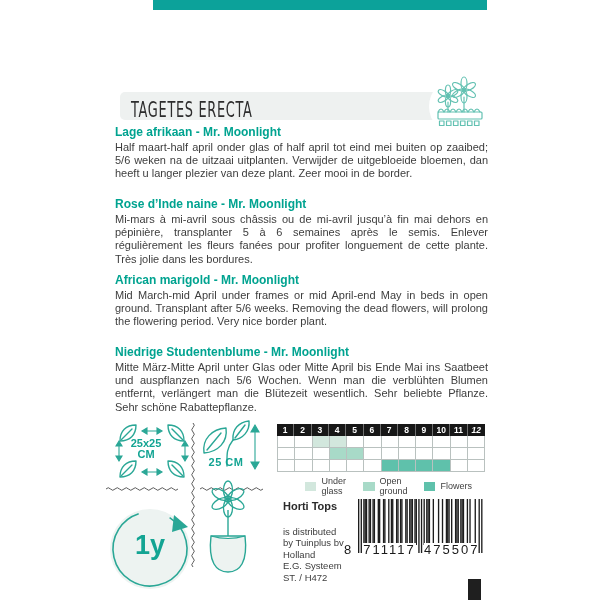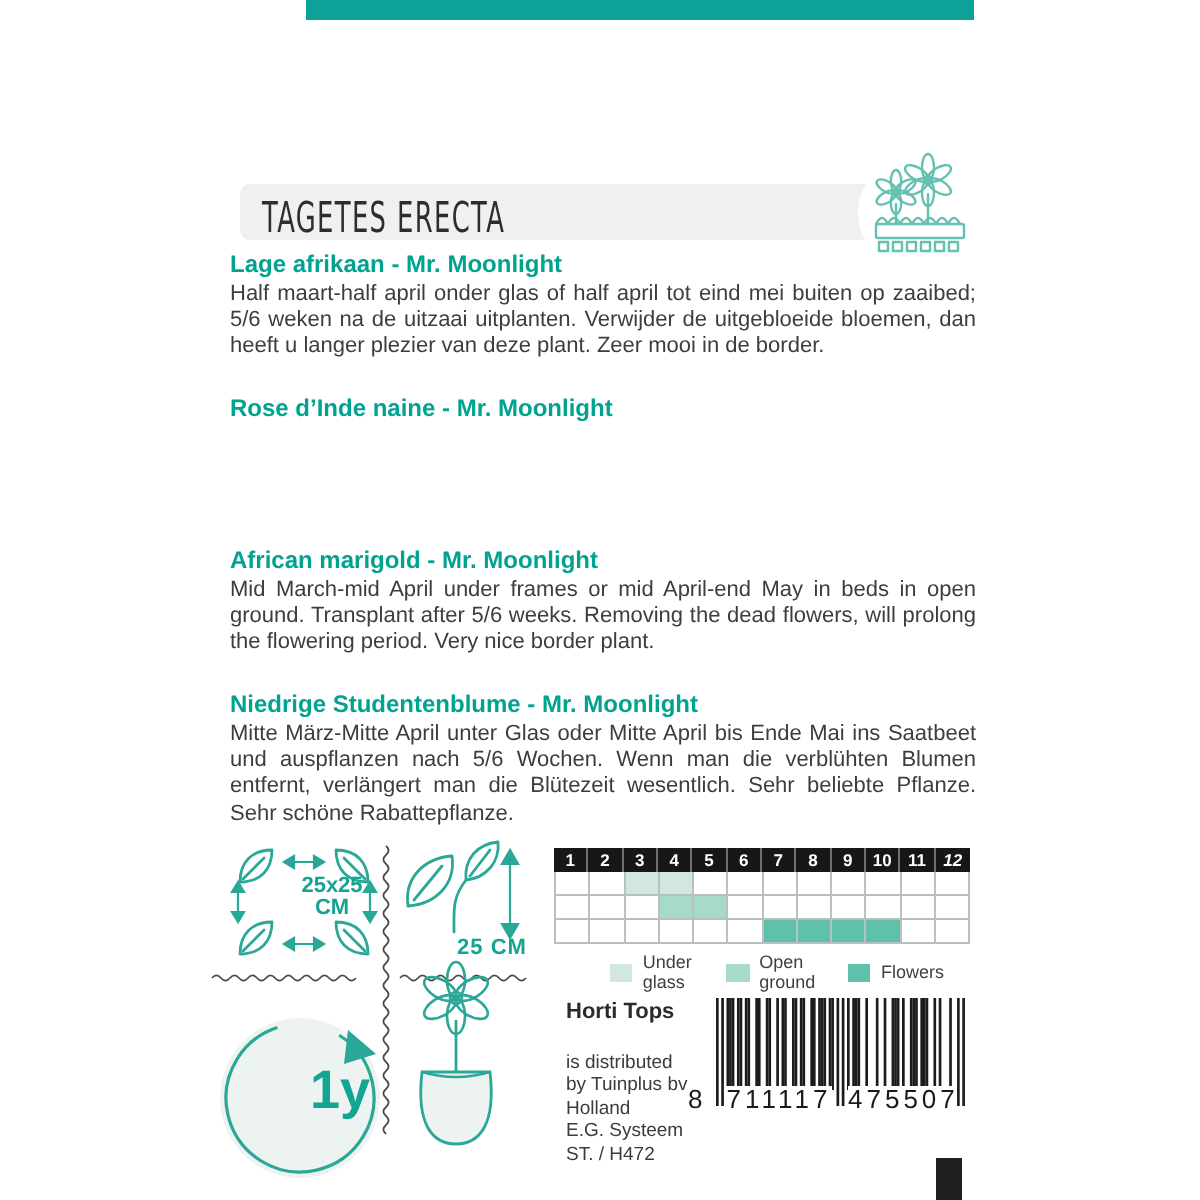--- a/index.html
+++ b/index.html
@@ -13,24 +13,24 @@
   #species-title{position:absolute;left:131px;top:97px;font-size:19px;color:#2d2d2d;
                  font-family:"DejaVu Sans",sans-serif;letter-spacing:1px;white-space:nowrap;
                  transform:scale(0.68,1.12);transform-origin:left top;}
   #species-icon{position:absolute;left:425px;top:76px;}
   
   .lang-section{position:absolute;left:115px;width:373px;}
   .lang-section h3{margin:0 0 2px 0;font-size:12px;font-weight:bold;color:#00a390;}
   .lang-section p{margin:0;font-size:11px;line-height:13.2px;color:#3d3d3d;text-align:justify;}
   
   #icons-svg{position:absolute;left:100px;top:415px;}
-  .icon-label{position:absolute;font-weight:bold;color:#13a493;text-align:center;margin-left:20px;}
+  .icon-label{position:absolute;font-weight:bold;color:#13a493;text-align:center;}
   #spacing-label-1{left:126px;top:437px;width:40px;font-size:11px;}
   #spacing-label-2{left:126px;top:448px;width:40px;font-size:11px;}
-  #height-label{left:204px;top:468px;width:44px;font-size:11px;letter-spacing:0.5px;}
+  #height-label{left:204px;top:456px;width:44px;font-size:11px;letter-spacing:0.5px;}
   #annual-label{left:128px;top:530px;width:44px;font-size:27px;}
   
   #calendar{position:absolute;left:277px;top:424px;width:208px;}
   .cal-grid{display:grid;grid-template-columns:repeat(12,1fr);}
   .head-row .cal-cell{background:#171717;color:#fff;font-size:8.5px;font-weight:bold;text-align:center;
                       height:12px;line-height:12px;border-right:1px solid #6f6f6f;}
   .head-row .cal-cell:last-child{border-right:none;font-style:italic;}
   .body-row{border-left:1px solid #b9c1bf;}
   .body-row .cal-cell{height:11px;background:#fff;border-right:1px solid #b9c1bf;border-bottom:1px solid #b9c1bf;}
   #cal-legend{display:flex;align-items:center;margin-top:4px;font-size:9px;color:#3f3f3f;margin-left:28px;}
@@ -91,20 +91,21 @@
       <circle cx="464" cy="90" r="2"></circle>
     </g>
   </svg>
 
   <section class="lang-section" style="top:125px">
     <h3>Lage afrikaan - Mr. Moonlight</h3>
     <p>Half maart-half april onder glas of half april tot eind mei buiten op zaaibed; 5/6 weken na de uitzaai uitplanten. Verwijder de uitgebloeide bloemen, dan heeft u langer plezier van deze plant. Zeer mooi in de border.</p>
   </section>
   <section class="lang-section" style="top:197px">
     <h3>Rose d’Inde naine - Mr. Moonlight</h3>
+    <p>Mi-mars à mi-avril sous châssis ou de mi-avril jusqu’à fin mai dehors en pépinière, transplanter 5 à 6 semaines après le semis. Enlever régulièrement les fleurs fanées pour profiter longuement de cette plante. Très jolie dans les bordures.</p>
   </section>
   <section class="lang-section" style="top:273px">
     <h3>African marigold - Mr. Moonlight</h3>
     <p>Mid March-mid April under frames or mid April-end May in beds in open ground. Transplant after 5/6 weeks. Removing the dead flowers, will prolong the flowering period. Very nice border plant.</p>
   </section>
   <section class="lang-section" style="top:345px">
     <h3>Niedrige Studentenblume - Mr. Moonlight</h3>
     <p>Mitte März-Mitte April unter Glas oder Mitte April bis Ende Mai ins Saatbeet und auspflanzen nach 5/6 Wochen. Wenn man die verblühten Blumen entfernt, verlängert man die Blütezeit wesentlich. Sehr beliebte Pflanze. Sehr schöne Rabattepflanze.</p>
   </section>
 

